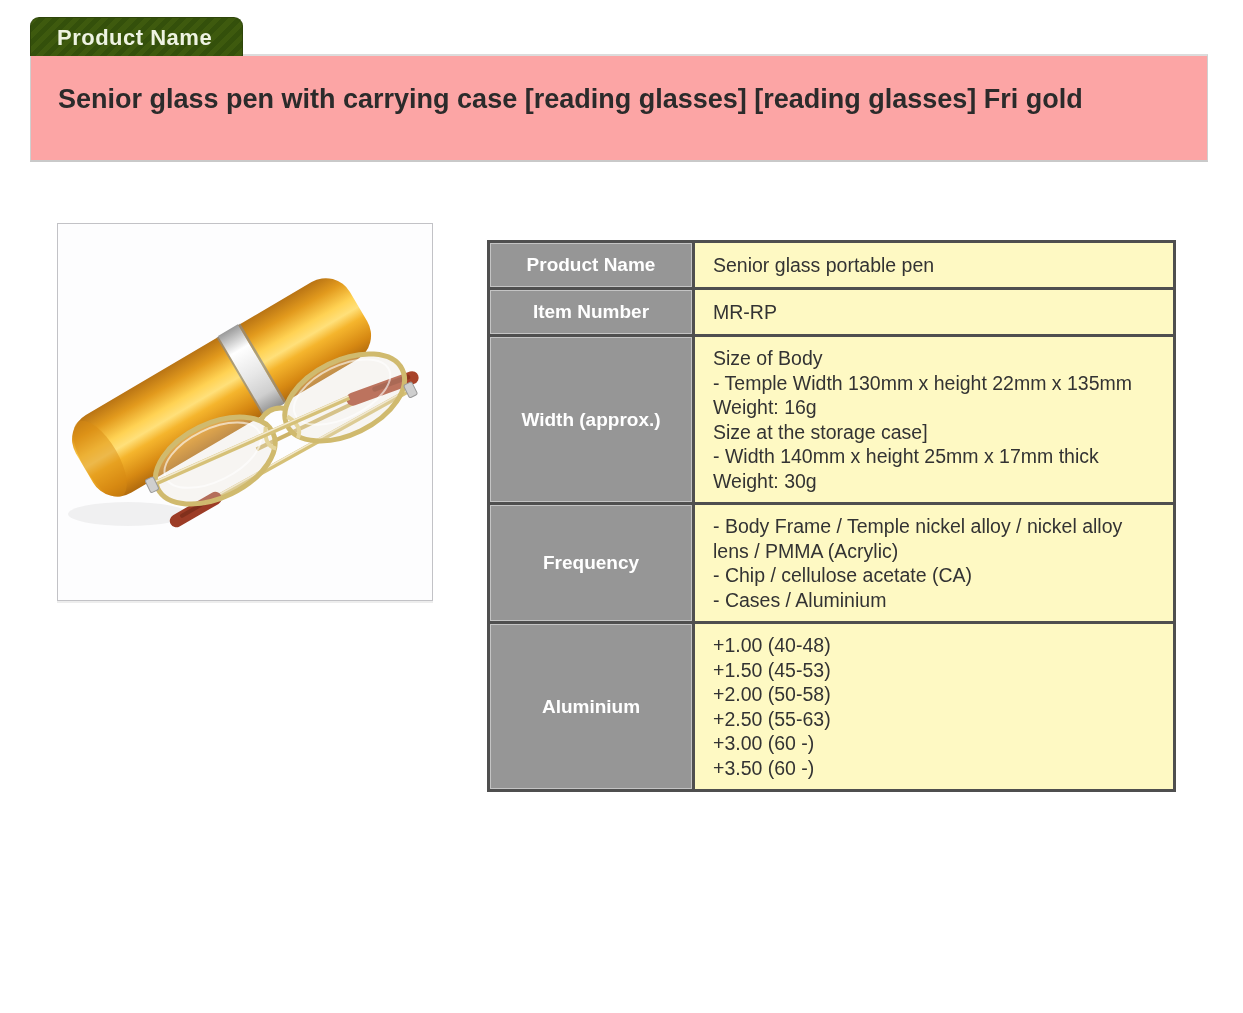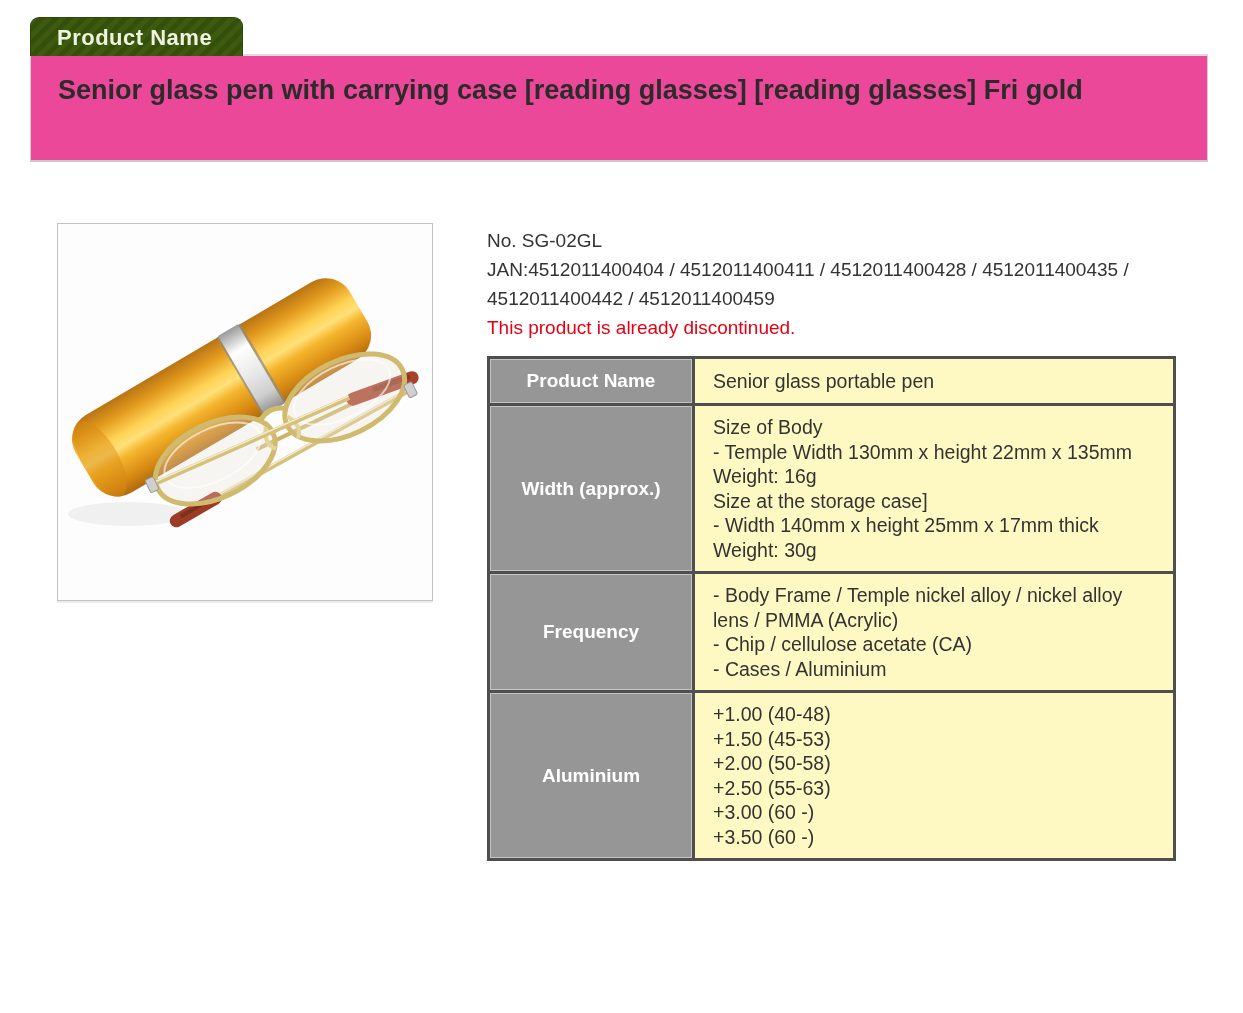--- a/index.html
+++ b/index.html
@@ -23,25 +23,25 @@
     border-radius: 9px 9px 0 0;
     color: #eef3e2;
     font-size: 22px; font-weight: bold; letter-spacing: 0.5px;
   }
 
   
   .title-strip {
     margin-left: 30px;
     width: 1178px;
     min-height: 108px;
-    background: #ec4899;
+    background: #fca5a5;
     border: 1px solid #cfcfcf;
     border-top: 2px solid #dcdcdc;
     border-bottom: 2px solid #c9c9c9;
-    padding: 15px 20px 14px 27px;
+    padding: 24px 20px 14px 27px;
   }
   .title-strip h1 {
     max-width: 1110px;
     font-size: 27px; line-height: 38px; font-weight: bold; color: #2b2b2b;
   }
 
   
   .content { display: flex; align-items: flex-start; margin: 61px 0 0 57px; }
 
   .photo-frame {
@@ -157,31 +157,30 @@
 
         <line x1="-138" y1="-6" x2="76" y2="2" stroke="#d6c178" stroke-width="5"></line>
         <line x1="-138" y1="-7.5" x2="76" y2="0.5" stroke="#f3ead0" stroke-width="1.5"></line>
         <rect x="-144" y="-13" width="9" height="14" rx="2" fill="#cfcfcf" stroke="#9a9a9a" stroke-width="1"></rect>
         <rect x="130" y="15" width="9" height="14" rx="2" fill="#cfcfcf" stroke="#9a9a9a" stroke-width="1"></rect>
       </g>
     </svg>
   </figure>
 
   <div class="right-col">
-    <div class="info">
-      <p>No. SG-02GL</p>
-      <p class="jan">JAN:4512011400404 / 4512011400411 / 4512011400428 / 4512011400435 / 4512011400442 / 4512011400459</p>
-      <p class="notice">This product is already discontinued.</p>
-    </div>
 
     <table class="spec">
       <tbody>
         <tr class="simple">
           <th>Product Name</th>
           <td>Senior glass portable pen</td>
+        </tr>
+        <tr class="simple">
+          <th>Item Number</th>
+          <td>MR-RP</td>
         </tr>
         <tr>
           <th>Width (approx.)</th>
           <td>Size of Body
 - Temple Width 130mm x height 22mm x 135mm
 Weight: 16g
 Size at the storage case]
 - Width 140mm x height 25mm x 17mm thick
 Weight: 30g</td>
         </tr>

